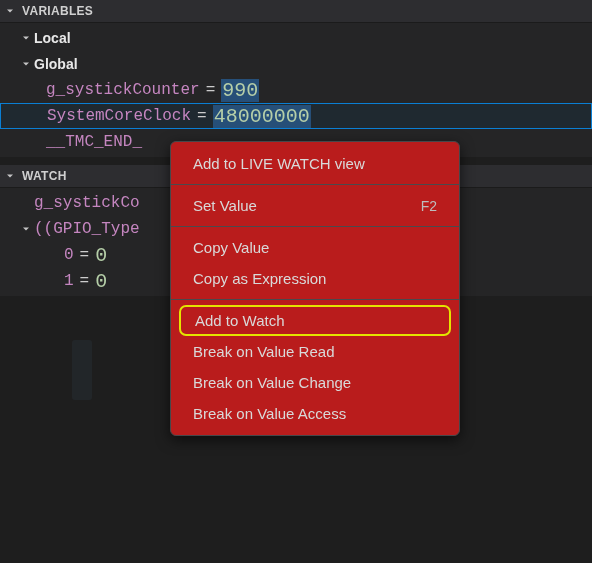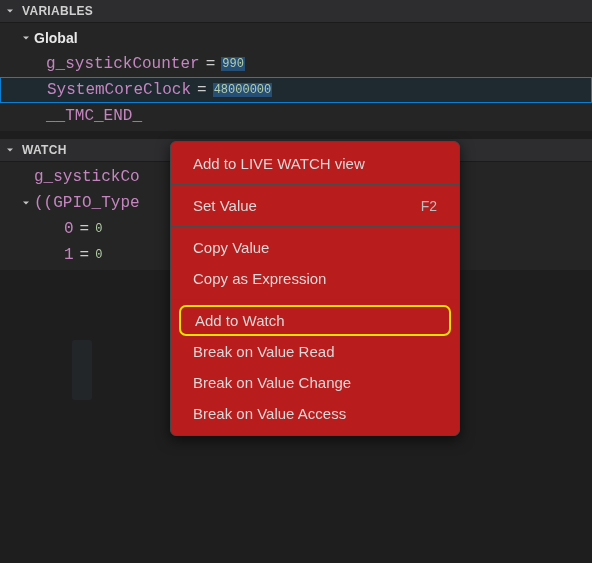--- a/index.html
+++ b/index.html
@@ -53,21 +53,21 @@
   .indent3 { padding-left: 64px; }
 
   .scope-label {
     font-weight: 700;
     color: #e8e8e8;
     font-size: 14px;
   }
 
   .var-name { color: #c586c0; font-size: 16px; }
   .eq { color: #cccccc; font-size: 16px; margin: 0 6px; }
-  .num { color: #b5cea8; font-size: 12px; }
+  .num { color: #b5cea8; font-size: 20px; }
   .num-hl { background: #264f78; padding: 0 1px; }
   .idx { color: #c586c0; font-size: 16px; }
 
   .selected-row {
     border: 1px solid #0a7fd4;
     background: #0a3a5c33;
   }
 
   .watch-panel {
     margin-top: 8px;
@@ -125,20 +125,28 @@
     <span class="chevron">
       <svg viewBox="0 0 16 16">
           <path d="M4 6 l4 4 l4 -4 z"></path>
         </svg>
     </span>
     <span class="title">VARIABLES</span>
   </div>
 
   <div class="tree">
 
+    <div class="row indent1">
+      <span class="chevron">
+        <svg viewBox="0 0 16 16">
+            <path d="M4 6 l4 4 l4 -4 z"></path>
+          </svg>
+      </span>
+      <span class="scope-label">Local</span>
+    </div>
 
     <div class="row indent1">
       <span class="chevron">
         <svg viewBox="0 0 16 16">
             <path d="M4 6 l4 4 l4 -4 z"></path>
           </svg>
       </span>
       <span class="scope-label">Global</span>
     </div>
 

